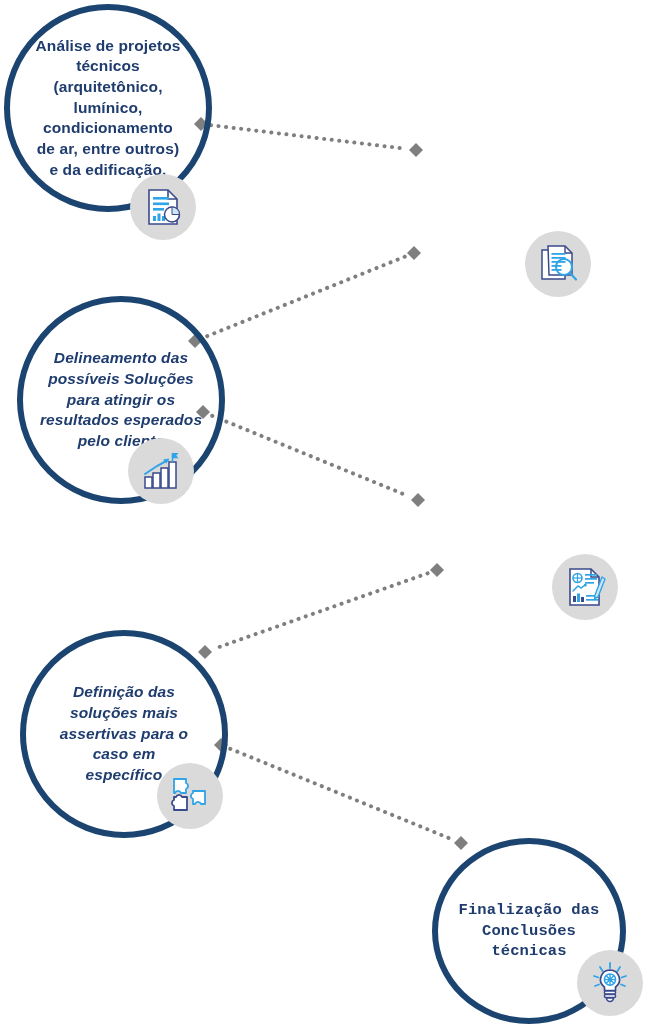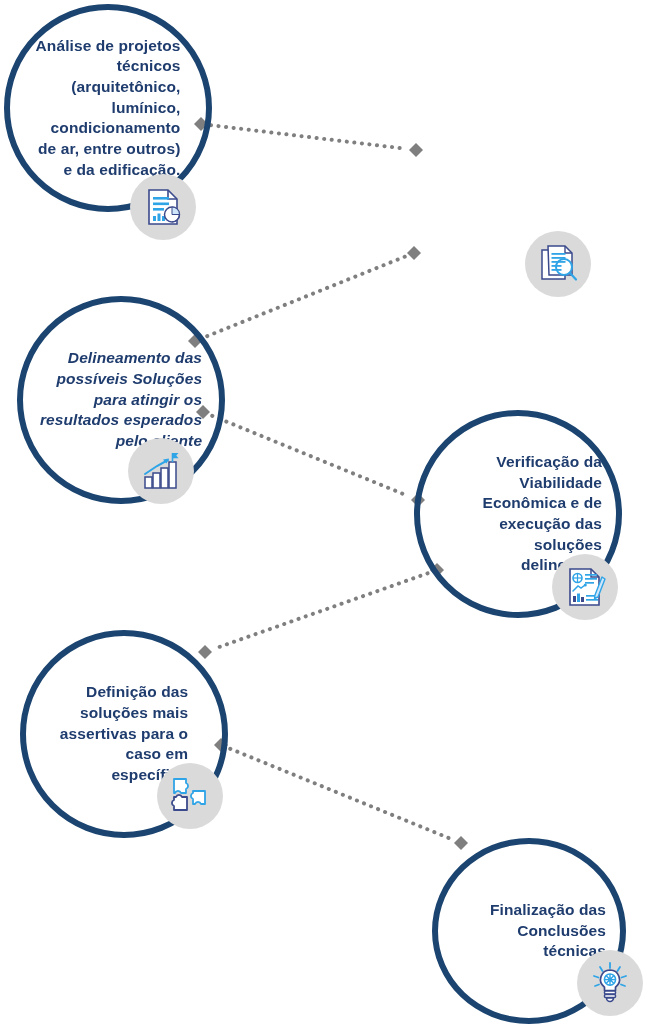--- a/index.html
+++ b/index.html
@@ -29,21 +29,21 @@
     position: absolute;
     box-sizing: border-box;
     border-radius: 50%;
     border: 6px solid #1b4470;
     background: transparent;
     display: flex;
     align-items: center;
     justify-content: center;
   }
   .node-label {
-    text-align: right;
+    text-align: center;
     color: #1f3c6e;
     font-weight: bold;
     line-height: 1.33;
     letter-spacing: 0.1px;
     padding: 0 14px;
     white-space: pre-line;
     font-size: 15.5px;
   }
   .badge {
     position: absolute;
@@ -53,22 +53,22 @@
     background: #dadada;
     display: flex;
     align-items: center;
     justify-content: center;
   }
   .badge svg { display: block; }
   .n1 { left: 4px;   top: 4px;   width: 208px; height: 208px; }
   .n2 { left: 389px; top: 96px;  width: 208px; height: 208px; }
   .n3 { left: 17px;  top: 296px; width: 208px; height: 208px; font-style: italic; }
   .n4 { left: 414px; top: 410px; width: 208px; height: 208px; }
-  .n5 { left: 20px;  top: 630px; width: 208px; height: 208px; }
-  .n6 { left: 432px; top: 838px; width: 194px; height: 186px; }
+  .n5 { left: 20px;  top: 630px; width: 208px; height: 208px; font-style: italic; }
+  .n6 { left: 432px; top: 838px; width: 194px; height: 186px; font-family: Liberation Mono, monospace; }
 
   .b1 { left: 130px; top: 174px; }
   .b2 { left: 525px; top: 231px; }
   .b3 { left: 128px; top: 438px; }
   .b4 { left: 552px; top: 554px; }
   .b5 { left: 157px; top: 763px; }
   .b6 { left: 577px; top: 950px; }
 </style>
 </head>
 <body>
@@ -156,27 +156,20 @@
       <rect x="14" y="24" width="7" height="15" fill="#ffffff" stroke="#3b4a8c" stroke-width="1.5"></rect>
       <rect x="22" y="19" width="7" height="20" fill="#ffffff" stroke="#3b4a8c" stroke-width="1.5"></rect>
       <rect x="30" y="13" width="7" height="26" fill="#ffffff" stroke="#3b4a8c" stroke-width="1.5"></rect>
       <path d="M6 25 L18 17 L29 11" fill="none" stroke="#2fa4e7" stroke-width="2" stroke-linecap="round"></path>
       <path d="M24 10.5 L30 9.5 L27.5 14.5 Z" fill="#2fa4e7"></path>
       <line x1="33.5" y1="13" x2="33.5" y2="4" stroke="#2fa4e7" stroke-width="1.6"></line>
       <path d="M33.5 4 h6 l-2.2 2.6 L39.5 9.2 h-6 z" fill="#2fa4e7"></path>
     </svg>
   </div>
 
-  <div class="node n4">
-    <div class="node-label">Verificação da
-Viabilidade
-Econômica e de
-execução das soluções
-delineadas</div>
-  </div>
   <div class="badge b4">
     <svg width="44" height="44" viewBox="0 0 44 44">
       <path d="M7 4 h21 l8 8 v28 h-29 z" fill="#ffffff" stroke="#3b4a8c" stroke-width="1.6"></path>
       <path d="M28 4 v8 h8" fill="none" stroke="#3b4a8c" stroke-width="1.5"></path>
       <circle cx="14.5" cy="13" r="4.5" fill="none" stroke="#2fa4e7" stroke-width="1.6"></circle>
       <line x1="14.5" y1="8.5" x2="14.5" y2="17.5" stroke="#2fa4e7" stroke-width="1.2"></line>
       <line x1="10" y1="13" x2="19" y2="13" stroke="#2fa4e7" stroke-width="1.2"></line>
       <rect x="22" y="9" width="12" height="1.7" fill="#2fa4e7"></rect>
       <rect x="22" y="13" width="12" height="1.7" fill="#2fa4e7"></rect>
       <rect x="22" y="17" width="9" height="1.7" fill="#2fa4e7"></rect>

